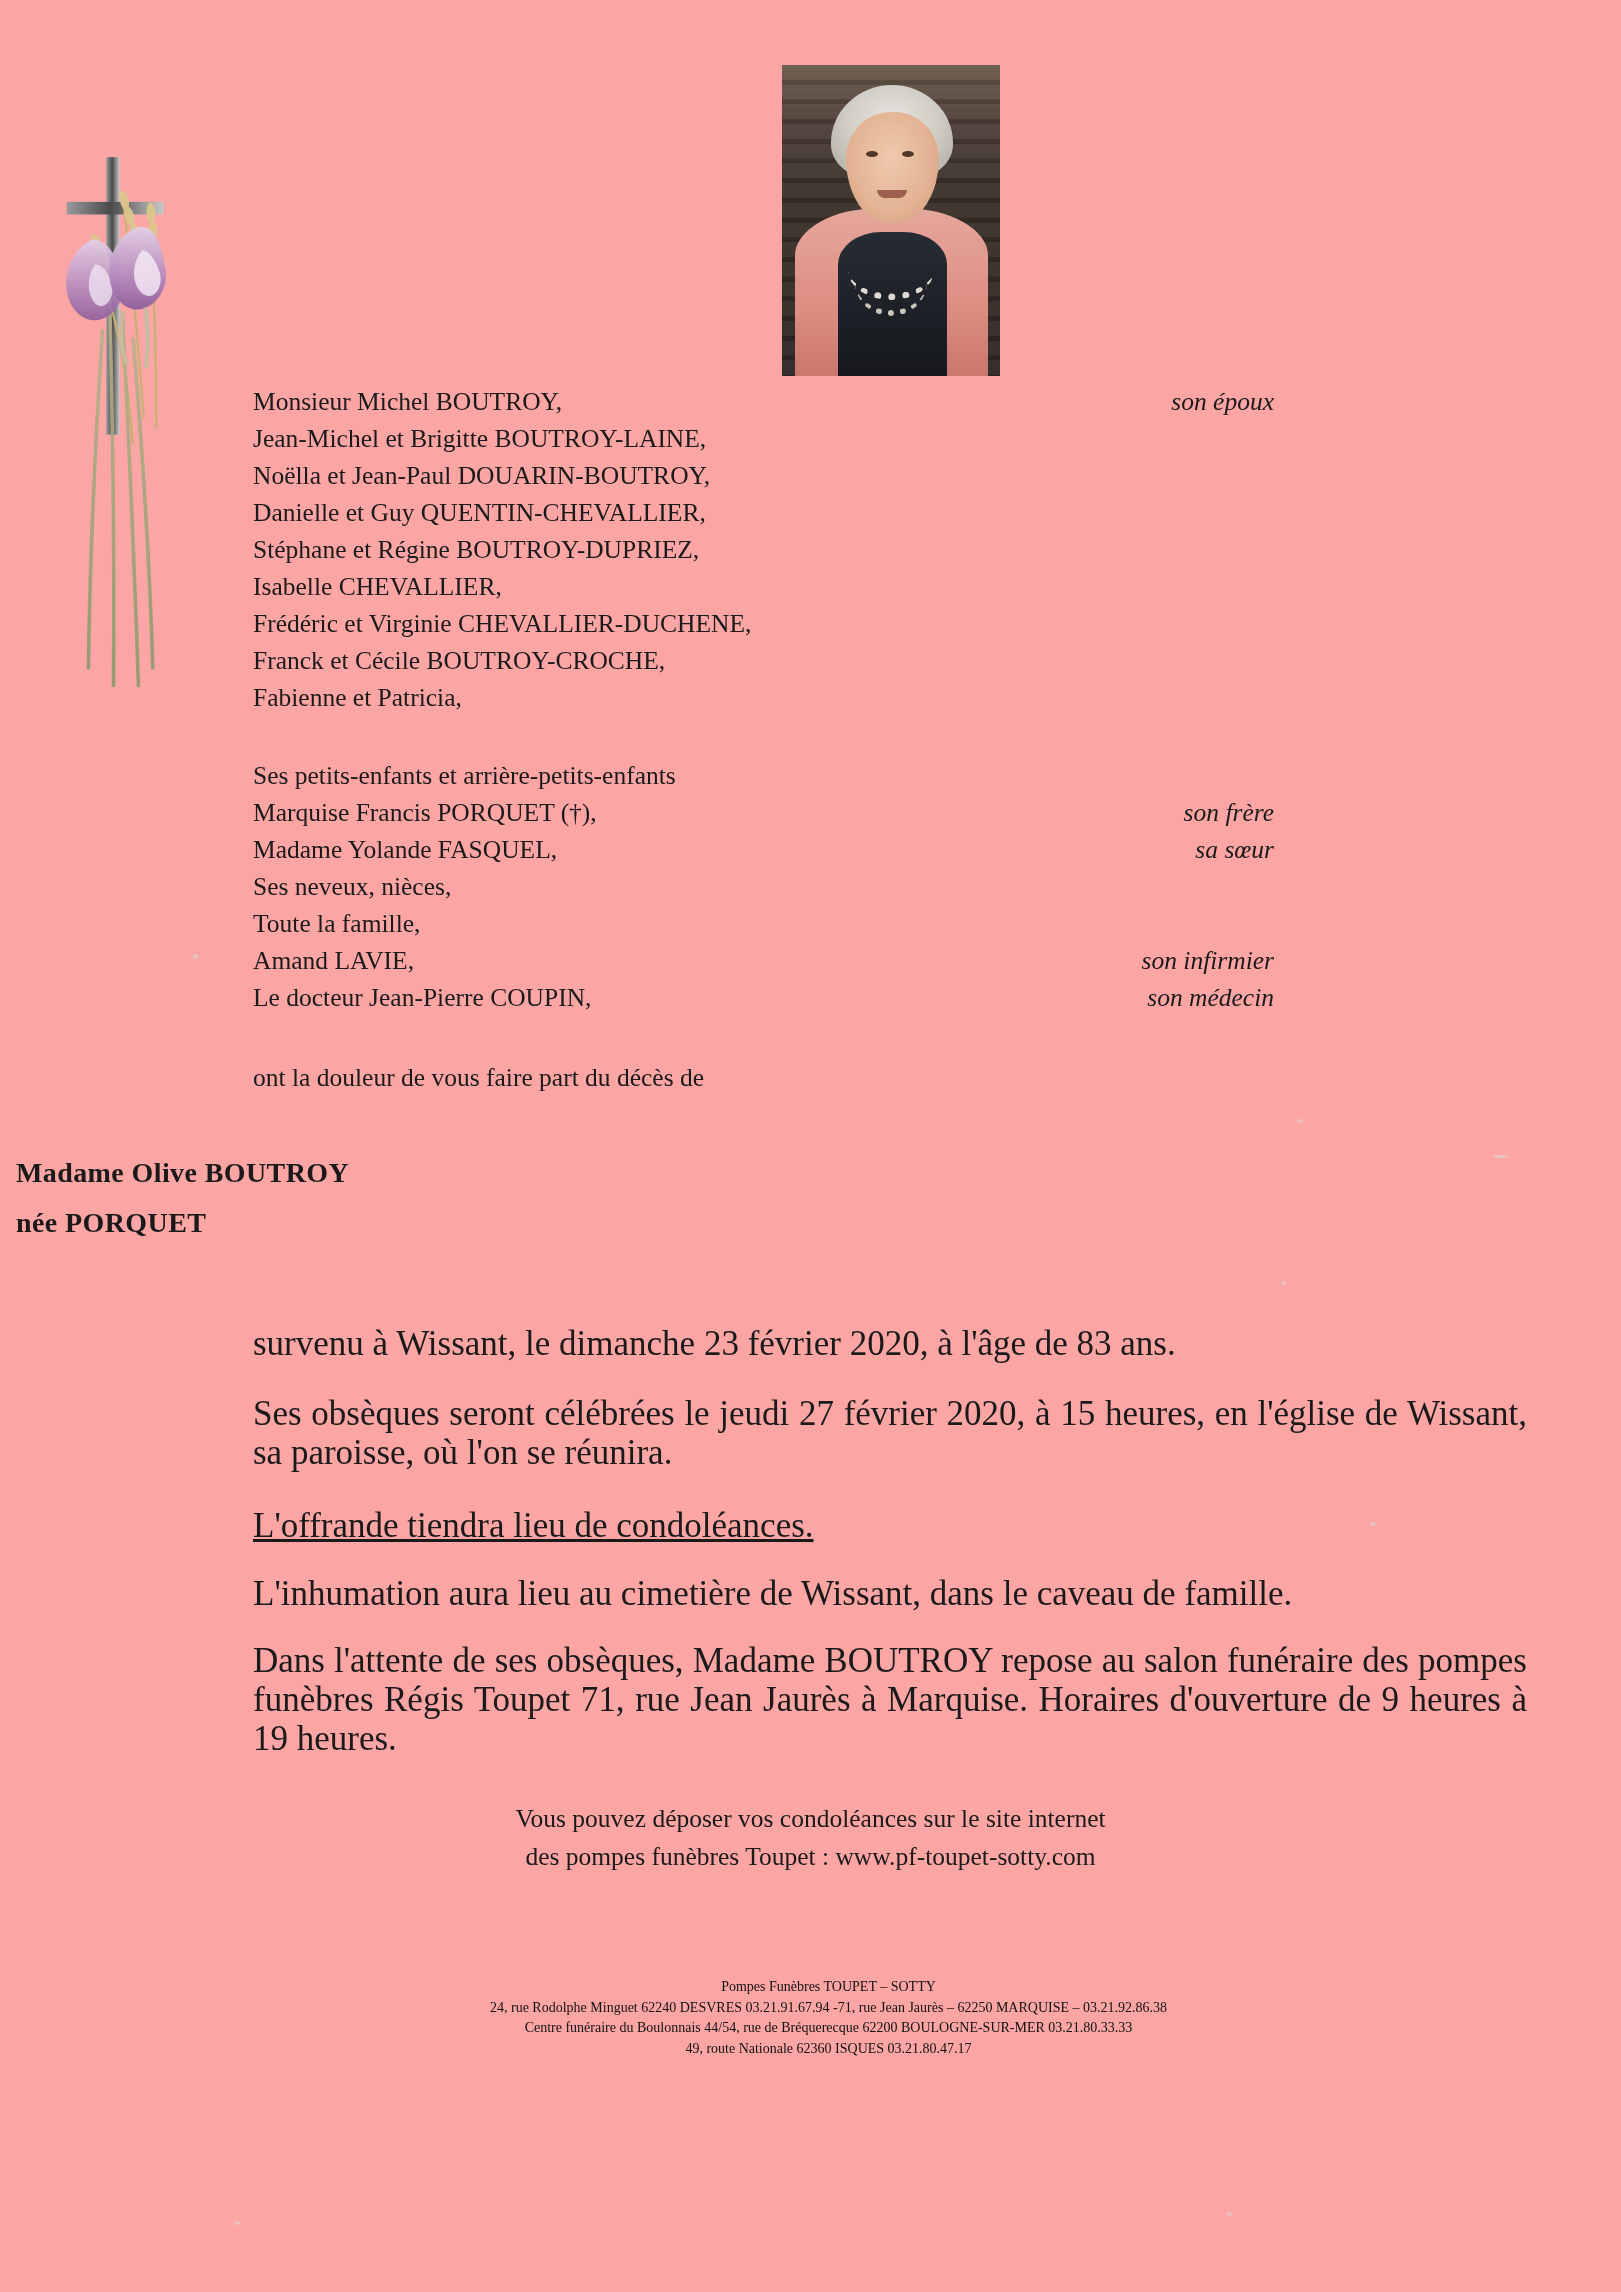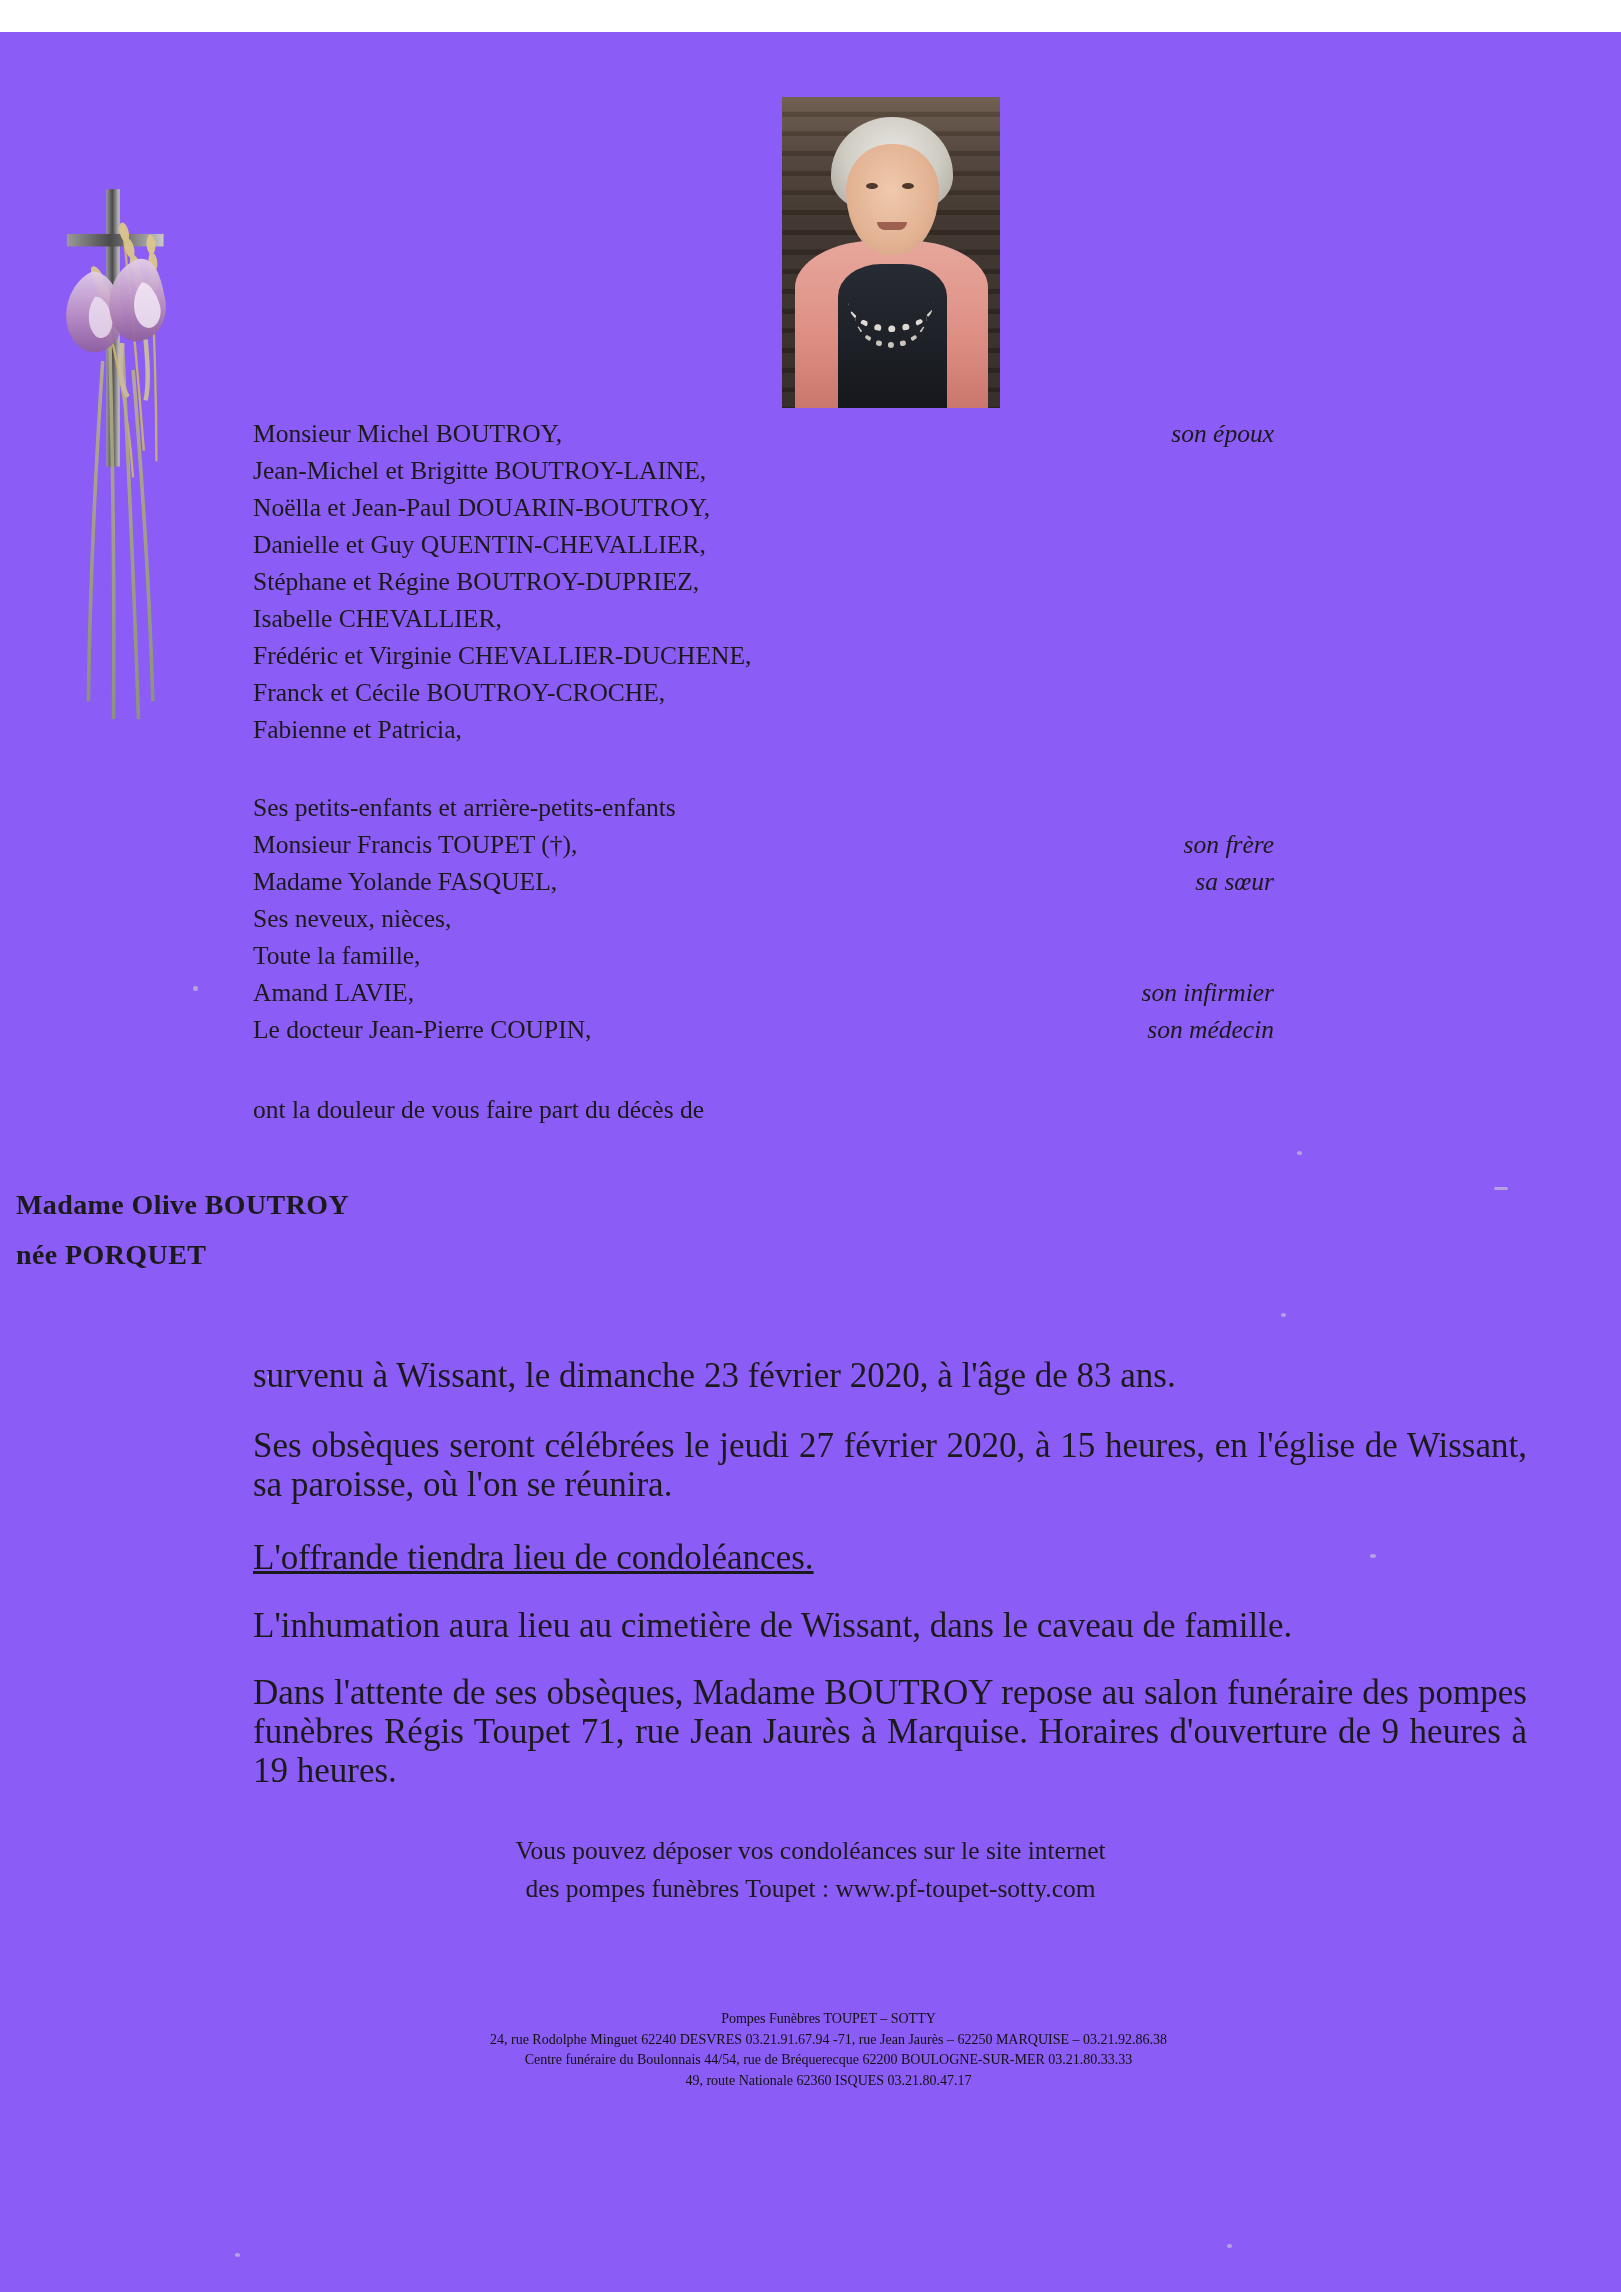--- a/index.html
+++ b/index.html
@@ -13,22 +13,21 @@
     position: relative;
     font-family: "Liberation Serif", serif;
     color: #1a1a1a;
     overflow: hidden;
   }
 
   
   .page {
     position: absolute;
     inset: 0;
-    background: #8b5cf6;
-    margin-top: 32px;
+    background: #fca5a5;
   }
 
   
   .speck {
     position: absolute;
     background: #d8d8d2;
     border-radius: 50%;
     opacity: .55;
   }
 
@@ -350,21 +349,21 @@
       <span class="rel"></span>
     </div>
   </div>
 
   <div class="block2">
     <div class="name-row">
       <span>Ses petits-enfants et arrière-petits-enfants</span>
       <span class="rel"></span>
     </div>
     <div class="name-row">
-      <span>Monsieur Francis TOUPET (†),</span>
+      <span>Marquise Francis PORQUET (†),</span>
       <span class="rel">son frère</span>
     </div>
     <div class="name-row">
       <span>Madame Yolande FASQUEL,</span>
       <span class="rel">sa sœur</span>
     </div>
     <div class="name-row">
       <span>Ses neveux, nièces,</span>
       <span class="rel"></span>
     </div>

